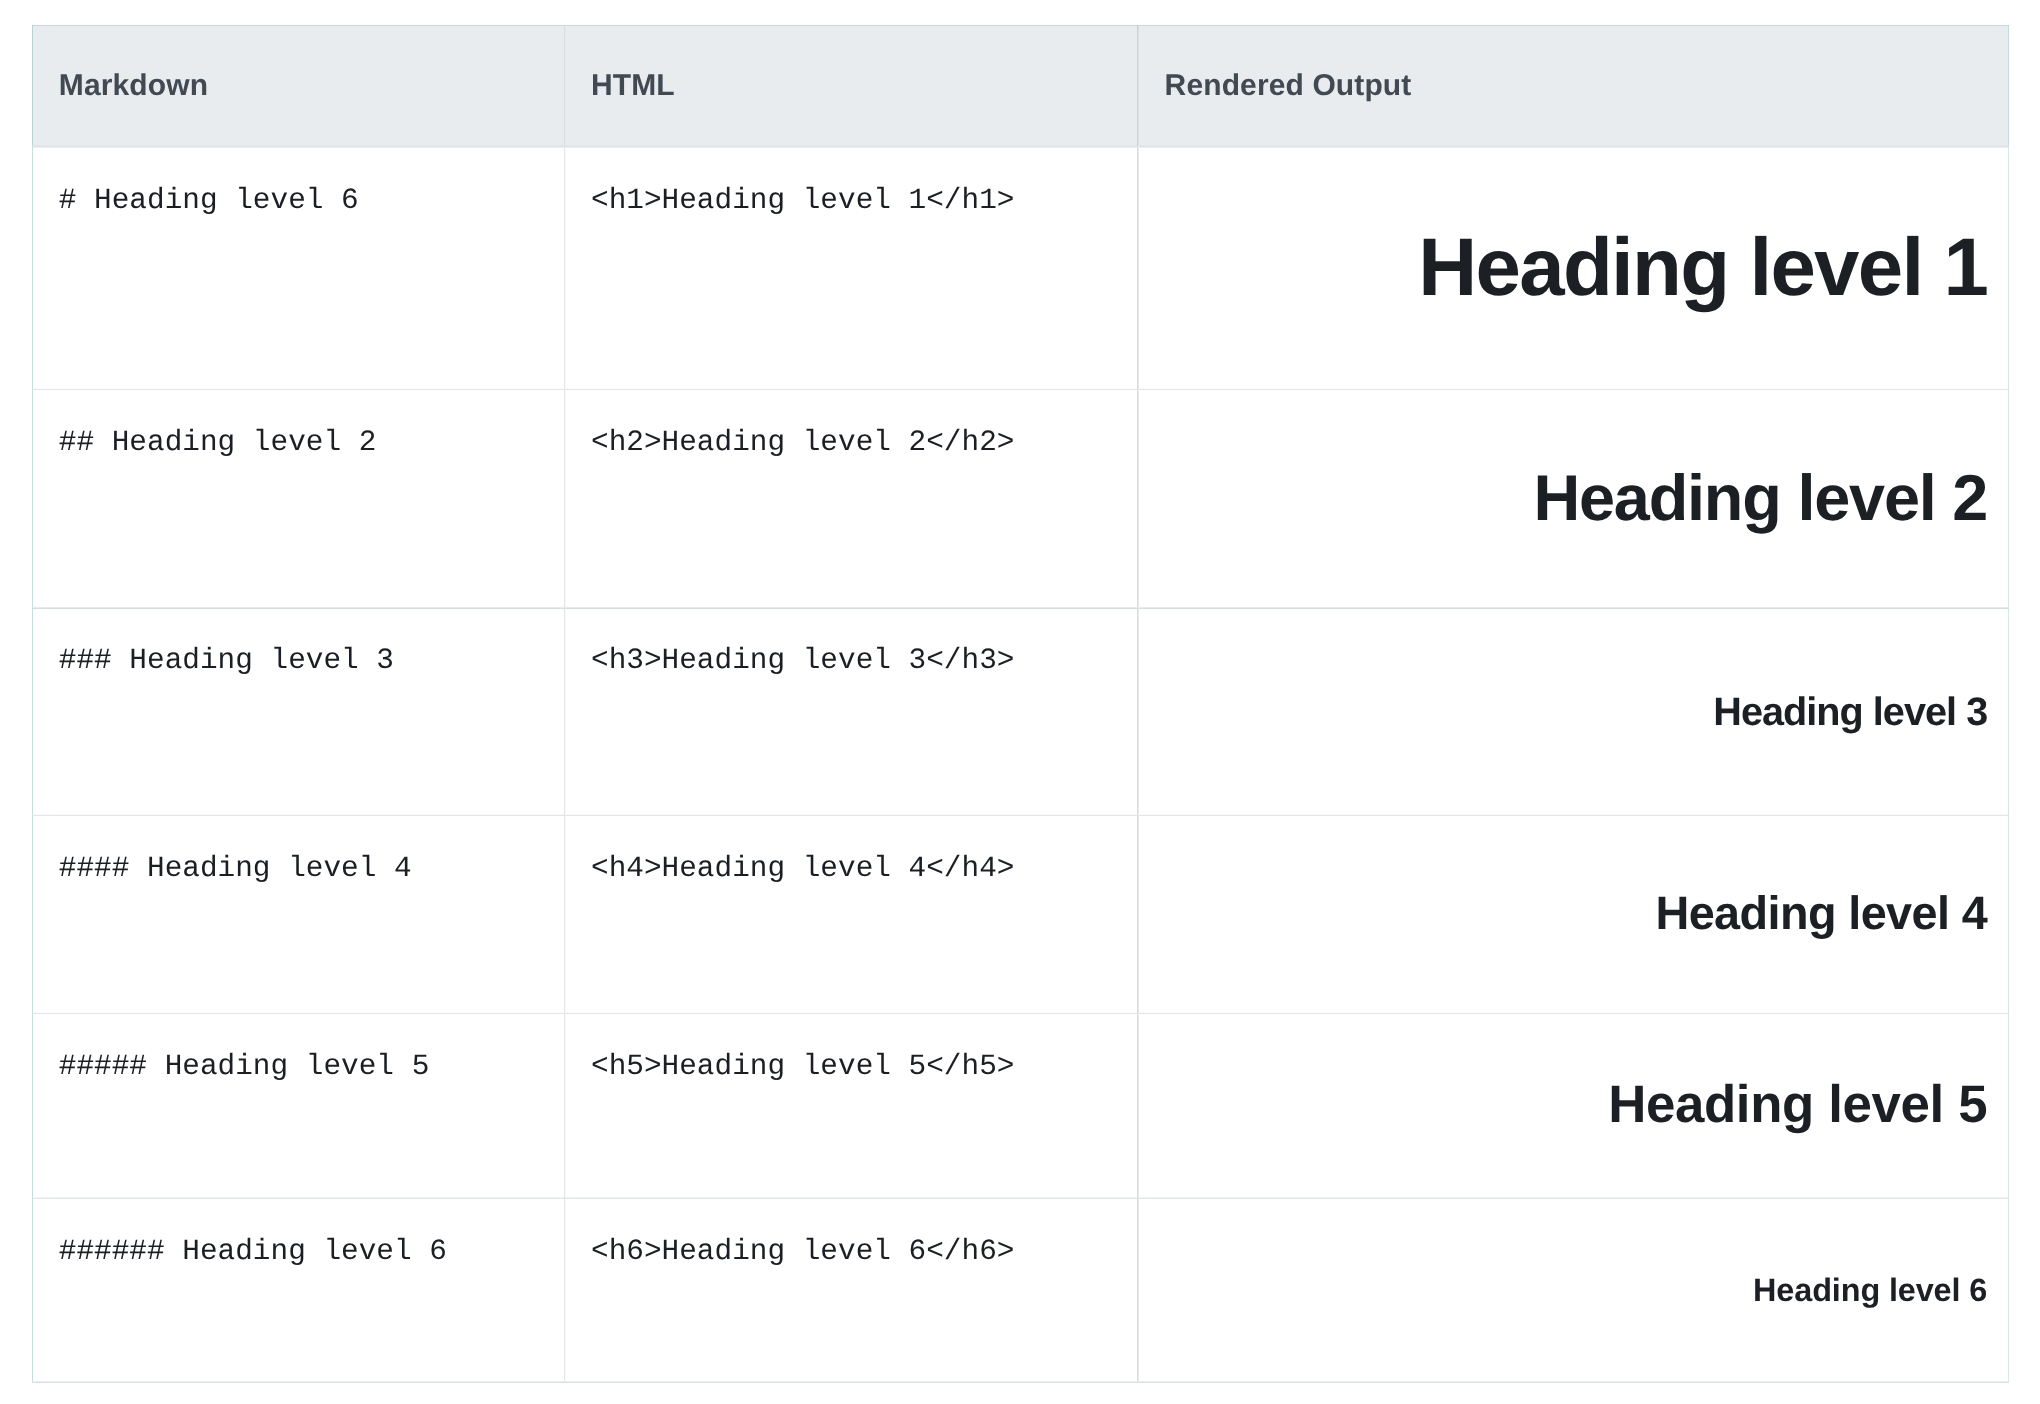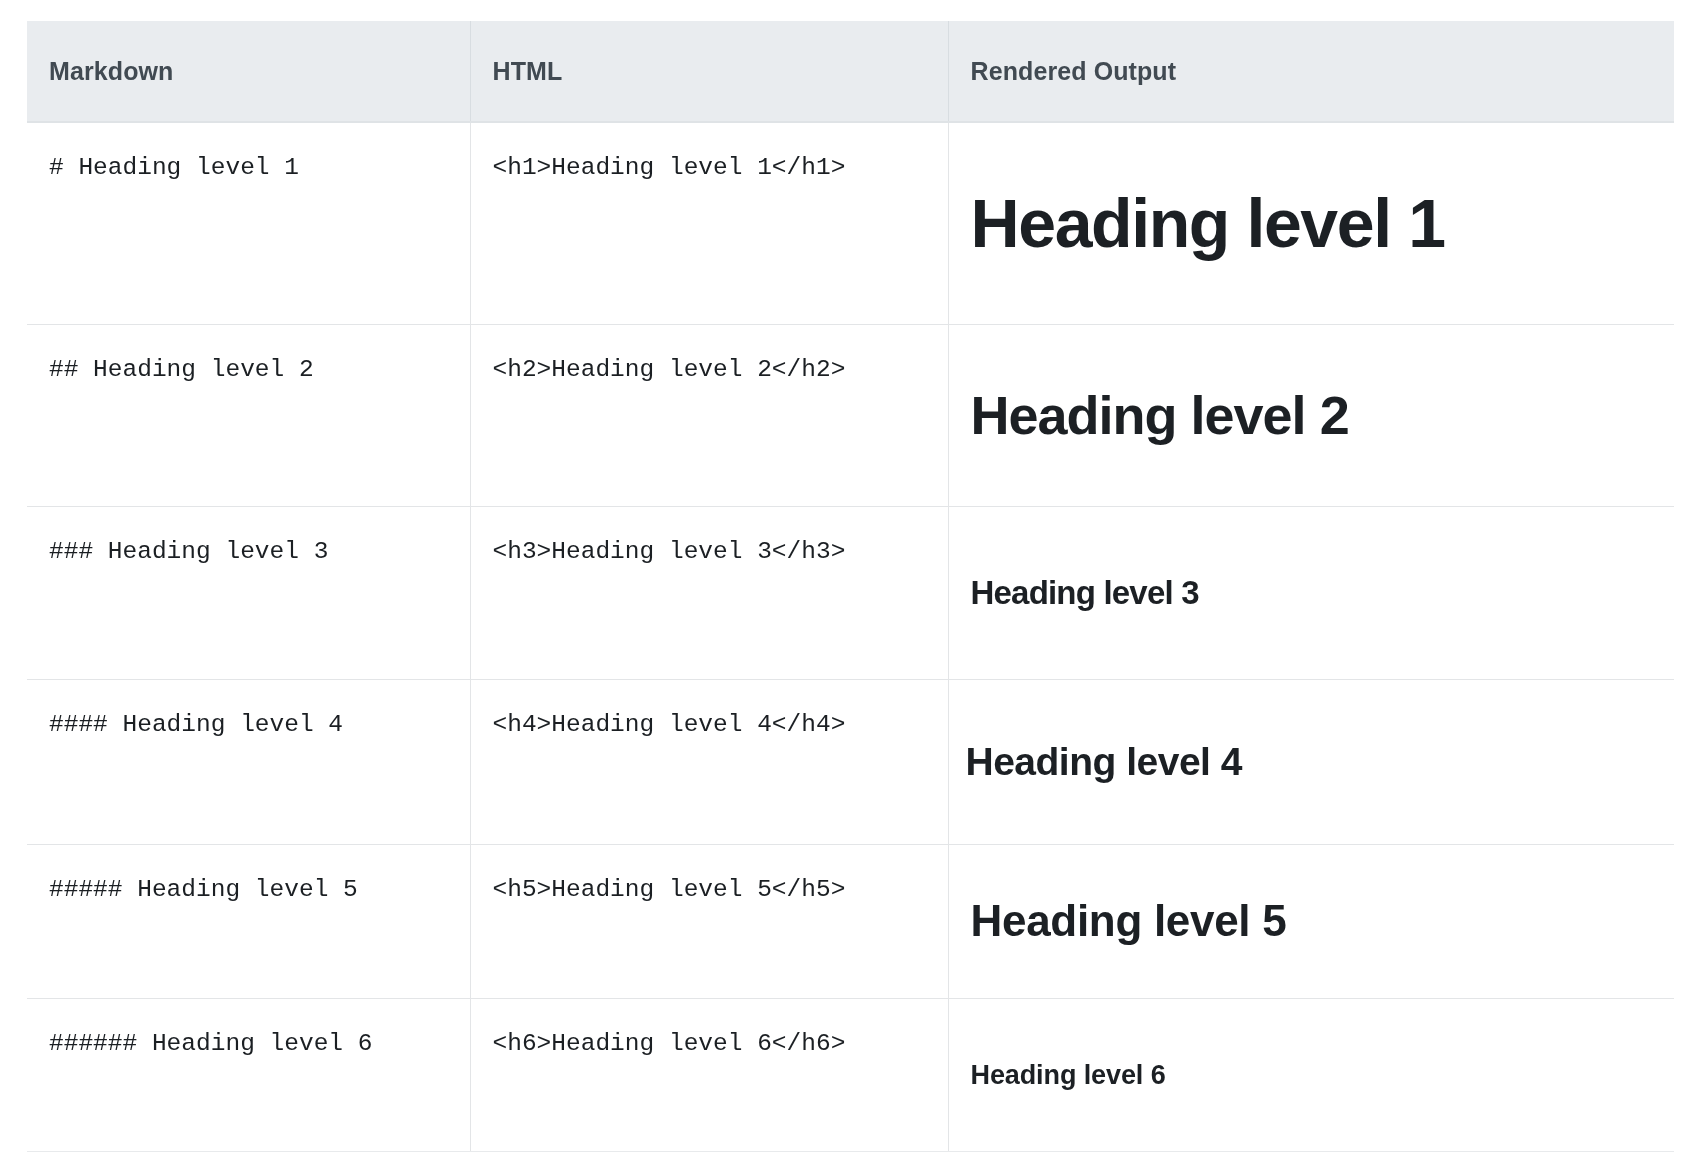--- a/index.html
+++ b/index.html
@@ -84,20 +84,21 @@
     white-space: pre;
     letter-spacing: 0px;
   }
 
   .out-cell {
     padding: 0 18px 0 22px;
     color: #1c2024;
     font-family: "Liberation Sans", sans-serif;
     font-weight: bold;
     white-space: nowrap;
+    text-align: right;
   }
 
   .h-lvl-1 { font-size: 68px;  line-height: 1.05; letter-spacing: -1.4px; }
   .h-lvl-2 { font-size: 54px;  line-height: 1.05; letter-spacing: -1.0px; }
   .h-lvl-3 { font-size: 33px;  line-height: 1.05; letter-spacing: -0.8px; }
   .h-lvl-4 { font-size: 39px;  line-height: 1.05; letter-spacing: -0.5px; padding-left: 17px; }
   .h-lvl-5 { font-size: 44px;  line-height: 1.05; letter-spacing: -0.3px; }
   .h-lvl-6 { font-size: 27px;  line-height: 1.05; letter-spacing: -0.1px; }
 
   .row-h1 td { height: 201px; }
@@ -122,21 +123,21 @@
         <tr class="header-row">
           <th>Markdown</th>
           <th>HTML</th>
           <th class="last-head">Rendered Output</th>
         </tr>
       </thead>
       <tbody>
 
         <tr class="row-h1">
           <td>
-            <div class="code-cell"># Heading level 1</div>
+            <div class="code-cell"># Heading level 6</div>
           </td>
           <td>
             <div class="code-cell">&lt;h1&gt;Heading level 1&lt;/h1&gt;</div>
           </td>
           <td class="cell-out">
             <div class="out-cell h-lvl-1">Heading level 1</div>
           </td>
         </tr>
 
         <tr class="row-h2">

